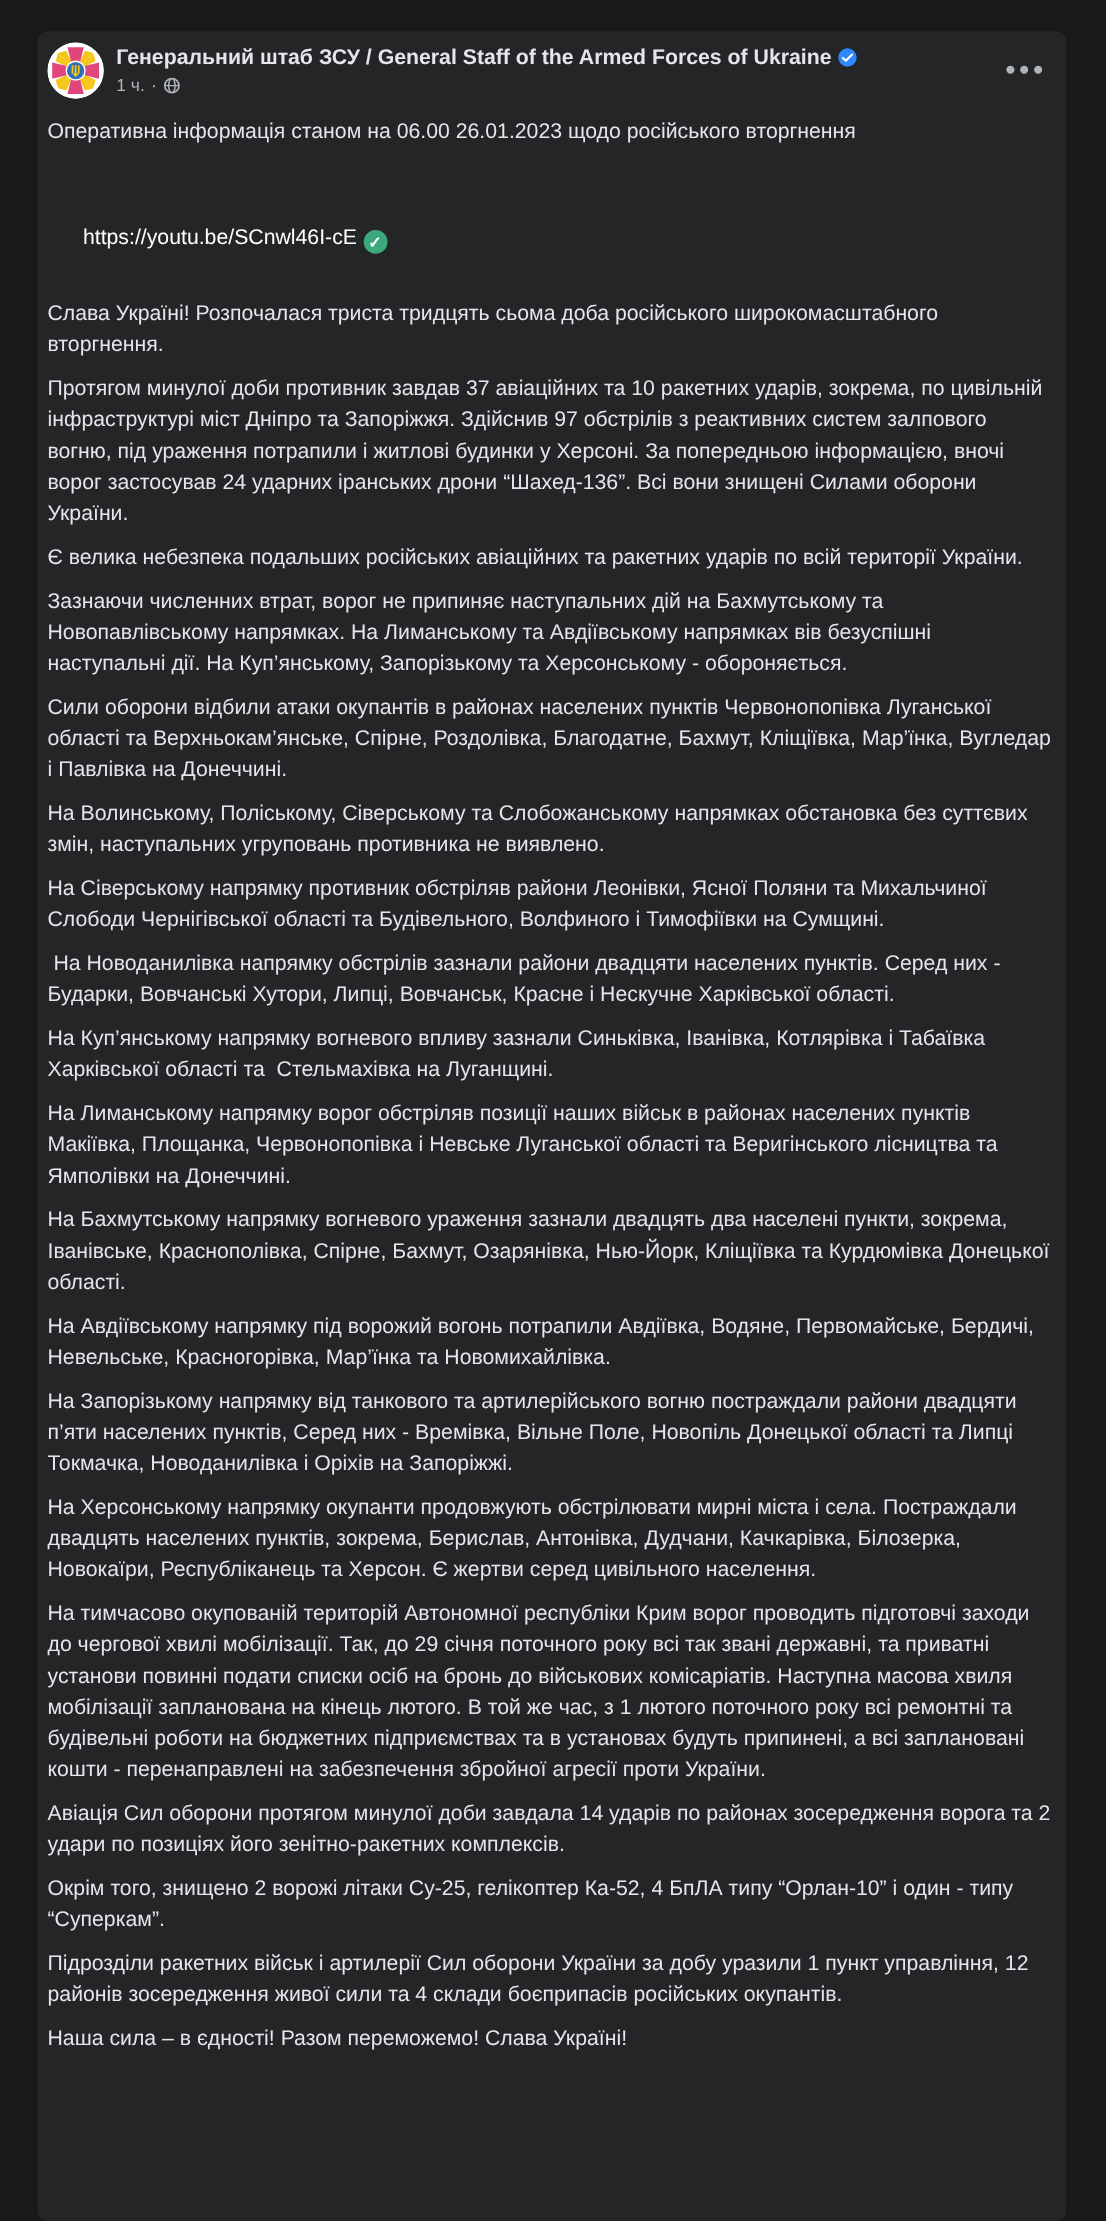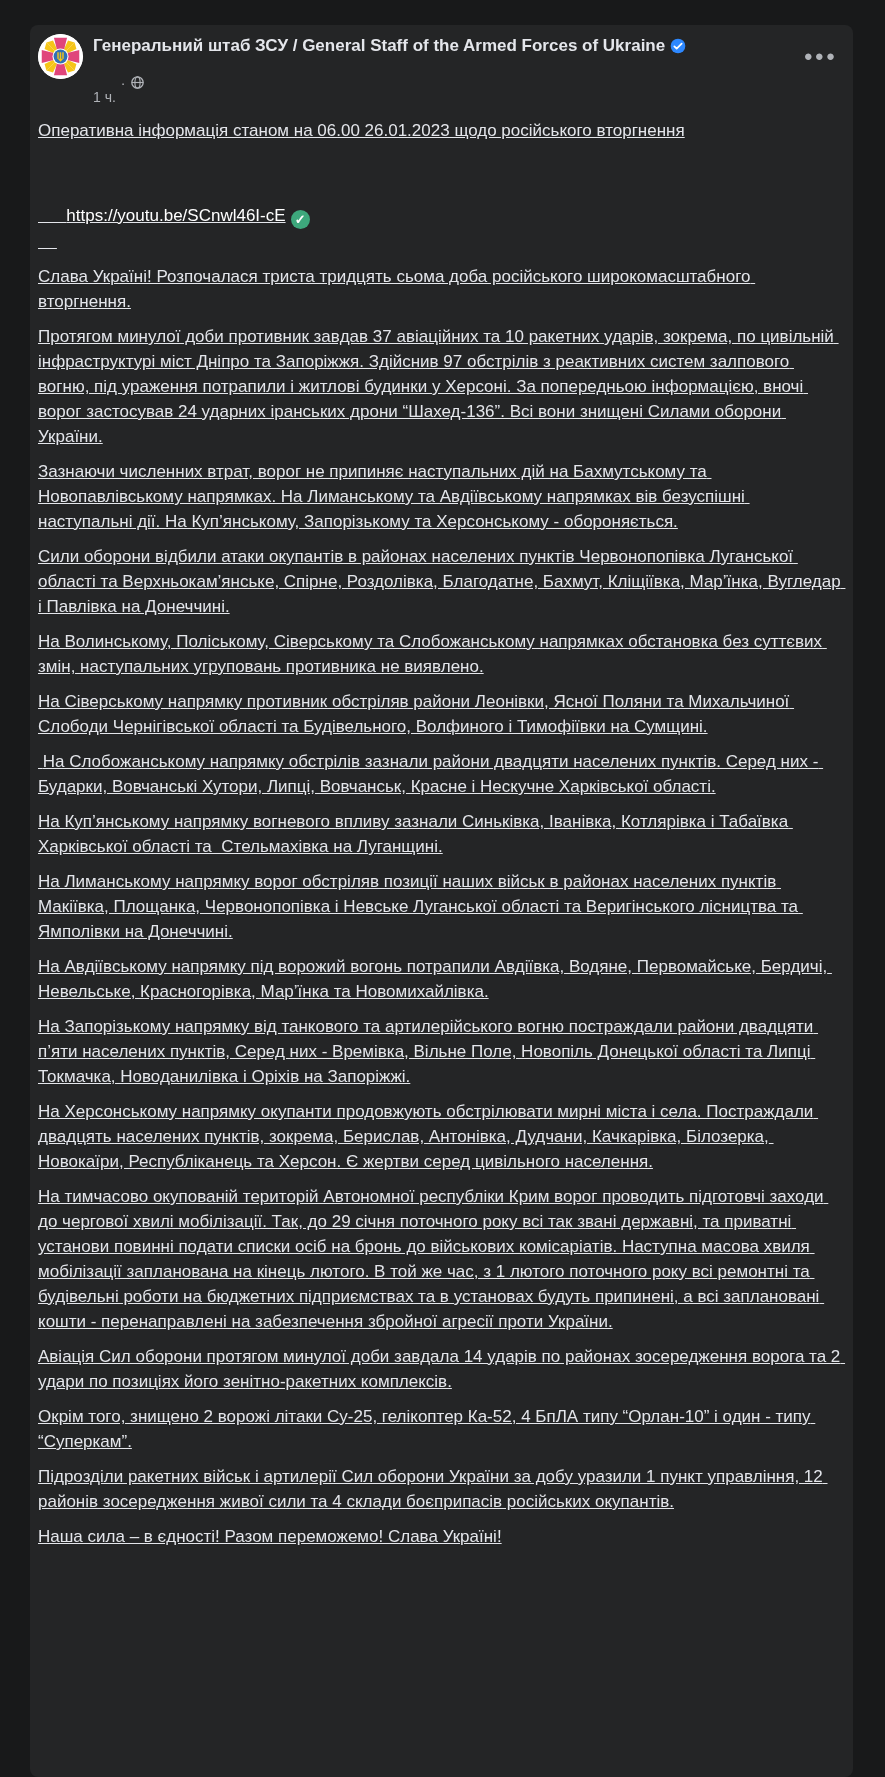--- a/index.html
+++ b/index.html
@@ -59,21 +59,21 @@
   .verified-badge { display: inline-flex; flex: none; }
   .verified-badge svg { width: 16px; height: 16px; }
   .meta-row {
     display: flex;
     align-items: center;
     gap: 5px;
     color: #b0b3b8;
     font-size: 14px;
     margin-top: 4px;
   }
-  .meta-row .timestamp { cursor: pointer; margin-top: 29px; }
+  .meta-row .timestamp { cursor: pointer; }
   .globe-icon { display: inline-flex; }
   .globe-icon svg { width: 13px; height: 13px; }
   .more-button {
     flex: none;
     background: none;
     border: none;
     color: #b0b3b8;
     font-size: 15px;
     letter-spacing: 2px;
     line-height: 1;
@@ -85,21 +85,20 @@
   
   .post-body {
     margin-top: 13px;
     color: #e4e6eb;
     font-size: 17px;
     line-height: 25px;
   }
   .post-body p {
     margin: 0 0 10px 0;
     white-space: pre-wrap;
-    text-decoration: underline;
   }
   a.video-link {
     color: #ffffff;
     text-decoration: none;
     cursor: pointer;
   }
   .check-emoji {
     display: inline-block;
     width: 19px;
     height: 19px;
@@ -181,27 +180,29 @@
 
   <div class="post-body">
     <p>Оперативна інформація станом на 06.00 26.01.2023 щодо російського вторгнення</p>
 
     <p><br>
       <a class="video-link" href="#">https://youtu.be/SCnwl46I-cE</a><span class="check-emoji">✓</span>
     </p>
 
     <p>Слава Україні! Розпочалася триста тридцять сьома доба російського широкомасштабного вторгнення.</p>
     <p>Протягом минулої доби противник завдав 37 авіаційних та 10 ракетних ударів, зокрема, по цивільній інфраструктурі міст Дніпро та Запоріжжя. Здійснив 97 обстрілів з реактивних систем залпового вогню, під ураження потрапили і житлові будинки у Херсоні. За попередньою інформацією, вночі ворог застосував 24 ударних іранських дрони “Шахед-136”. Всі вони знищені Силами оборони України.</p>
+    <p>Є велика небезпека подальших російських авіаційних та ракетних ударів по всій території України.</p>
     <p>Зазнаючи численних втрат, ворог не припиняє наступальних дій на Бахмутському та Новопавлівському напрямках. На Лиманському та Авдіївському напрямках вів безуспішні наступальні дії. На Куп’янському, Запорізькому та Херсонському - обороняється.</p>
     <p>Сили оборони відбили атаки окупантів в районах населених пунктів Червонопопівка Луганської області та Верхньокам’янське, Спірне, Роздолівка, Благодатне, Бахмут, Кліщіївка, Мар’їнка, Вугледар і Павлівка на Донеччині.</p>
     <p>На Волинському, Поліському, Сіверському та Слобожанському напрямках обстановка без суттєвих змін, наступальних угруповань противника не виявлено.</p>
     <p>На Сіверському напрямку противник обстріляв райони Леонівки, Ясної Поляни та Михальчиної Слободи Чернігівської області та Будівельного, Волфиного і Тимофіївки на Сумщині.</p>
-    <p> На Слобожанському напрямку обстрілів зазнали райони двадцяти населених пунктів. Серед них - Бударки, Вовчанські Хутори, Липці, Вовчанськ, Красне і Нескучне Харківської області.</p>
+    <p> На Новоданилівка напрямку обстрілів зазнали райони двадцяти населених пунктів. Серед них - Бударки, Вовчанські Хутори, Липці, Вовчанськ, Красне і Нескучне Харківської області.</p>
     <p>На Куп’янському напрямку вогневого впливу зазнали Синьківка, Іванівка, Котлярівка і Табаївка Харківської області та  Стельмахівка на Луганщині.</p>
     <p>На Лиманському напрямку ворог обстріляв позиції наших військ в районах населених пунктів Макіївка, Площанка, Червонопопівка і Невське Луганської області та Веригінського лісництва та Ямполівки на Донеччині.</p>
+    <p>На Бахмутському напрямку вогневого ураження зазнали двадцять два населені пункти, зокрема, Іванівське, Краснополівка, Спірне, Бахмут, Озарянівка, Нью-Йорк, Кліщіївка та Курдюмівка Донецької області.</p>
     <p>На Авдіївському напрямку під ворожий вогонь потрапили Авдіївка, Водяне, Первомайське, Бердичі, Невельське, Красногорівка, Мар’їнка та Новомихайлівка.</p>
     <p>На Запорізькому напрямку від танкового та артилерійського вогню постраждали райони двадцяти п’яти населених пунктів, Серед них - Времівка, Вільне Поле, Новопіль Донецької області та Липці Токмачка, Новоданилівка і Оріхів на Запоріжжі.</p>
     <p>На Херсонському напрямку окупанти продовжують обстрілювати мирні міста і села. Постраждали двадцять населених пунктів, зокрема, Берислав, Антонівка, Дудчани, Качкарівка, Білозерка, Новокаїри, Республіканець та Херсон. Є жертви серед цивільного населення.</p>
     <p>На тимчасово окупованій територій Автономної республіки Крим ворог проводить підготовчі заходи до чергової хвилі мобілізації. Так, до 29 січня поточного року всі так звані державні, та приватні установи повинні подати списки осіб на бронь до військових комісаріатів. Наступна масова хвиля мобілізації запланована на кінець лютого. В той же час, з 1 лютого поточного року всі ремонтні та будівельні роботи на бюджетних підприємствах та в установах будуть припинені, а всі заплановані кошти - перенаправлені на забезпечення збройної агресії проти України.</p>
     <p>Авіація Сил оборони протягом минулої доби завдала 14 ударів по районах зосередження ворога та 2 удари по позиціях його зенітно-ракетних комплексів.</p>
     <p>Окрім того, знищено 2 ворожі літаки Су-25, гелікоптер Ка-52, 4 БпЛА типу “Орлан-10” і один - типу “Суперкам”.</p>
     <p>Підрозділи ракетних військ і артилерії Сил оборони України за добу уразили 1 пункт управління, 12 районів зосередження живої сили та 4 склади боєприпасів російських окупантів.</p>
     <p>Наша сила – в єдності! Разом переможемо! Слава Україні!</p>
   </div>
 

